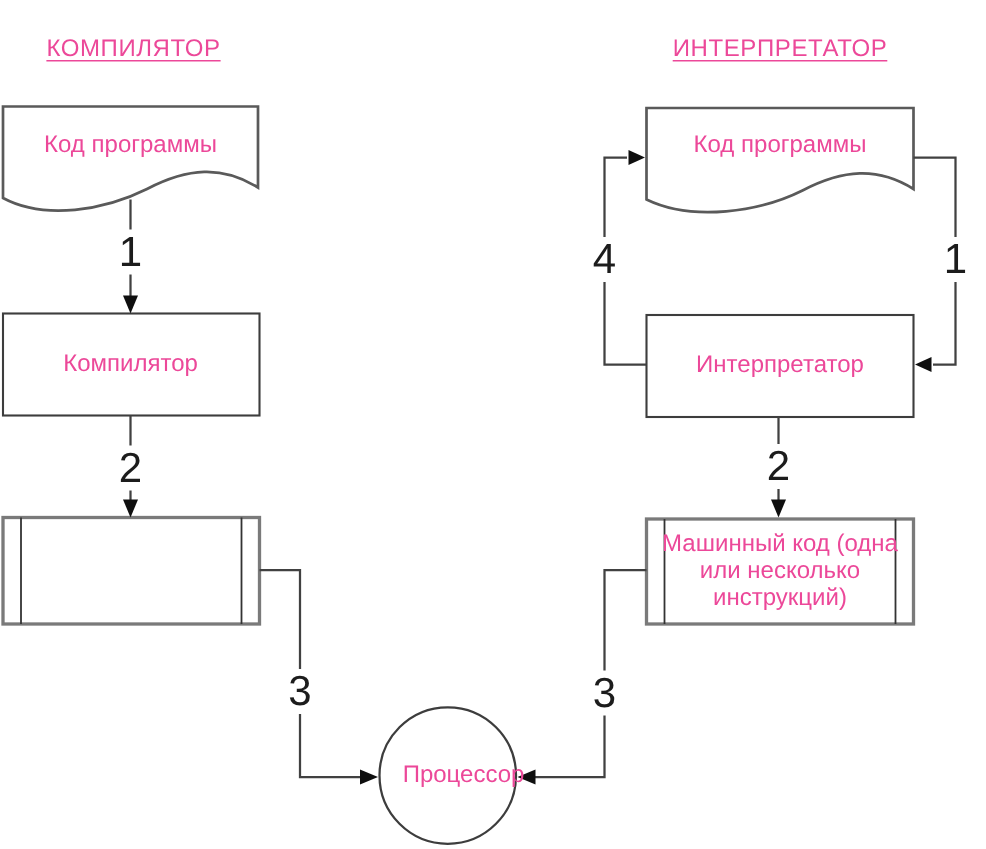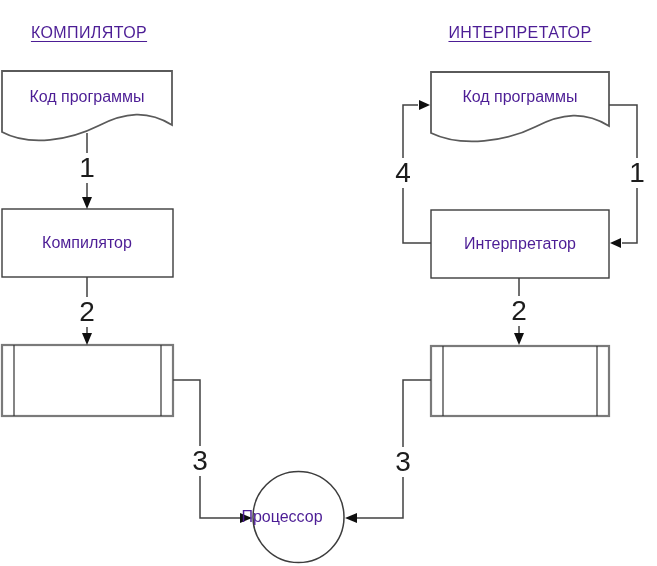--- a/index.html
+++ b/index.html
@@ -13,21 +13,21 @@
     overflow: hidden;
   }
   #diagram-svg { position: absolute; left: 0; top: 0; }
 
   .label {
     position: absolute;
     transform: translate(-50%, -50%);
     text-align: center;
     font-size: 16px;
     line-height: 18px;
-    color: #4c1d95;
+    color: #ec4899;
     white-space: nowrap;
   }
   .label span { display: block; }
 
   .col-title {
     font-size: 16px;
     letter-spacing: 0.4px;
     text-decoration: underline;
     text-underline-offset: 3px;
   }
@@ -92,22 +92,27 @@
   <div class="label col-title" style="left:89px; top:33px;">КОМПИЛЯТОР</div>
   <div class="label col-title" style="left:520px; top:33px;">ИНТЕРПРЕТАТОР</div>
 
   <div class="label" style="left:87px; top:97px;">Код программы</div>
   <div class="label" style="left:520px; top:97px;">Код программы</div>
 
   <div class="label" style="left:87px; top:243px;">Компилятор</div>
   <div class="label" style="left:520px; top:244px;">Интерпретатор</div>
 
 
+  <div class="label" style="left:520px; top:381px;">
+    <span>Машинный код (одна</span>
+    <span>или несколько</span>
+    <span>инструкций)</span>
+  </div>
 
-  <div class="label" style="left:282px; top:517px;">Процессор</div>
+  <div class="label" style="left:309px; top:517px;">Процессор</div>
 
   <div class="step-num" style="left:87px; top:168px;">1</div>
   <div class="step-num" style="left:87px; top:312px;">2</div>
   <div class="step-num" style="left:200px; top:461px;">3</div>
 
   <div class="step-num" style="left:403px; top:173px;">4</div>
   <div class="step-num" style="left:637px; top:173px;">1</div>
   <div class="step-num" style="left:519px; top:311px;">2</div>
   <div class="step-num" style="left:403px; top:462px;">3</div>
 

